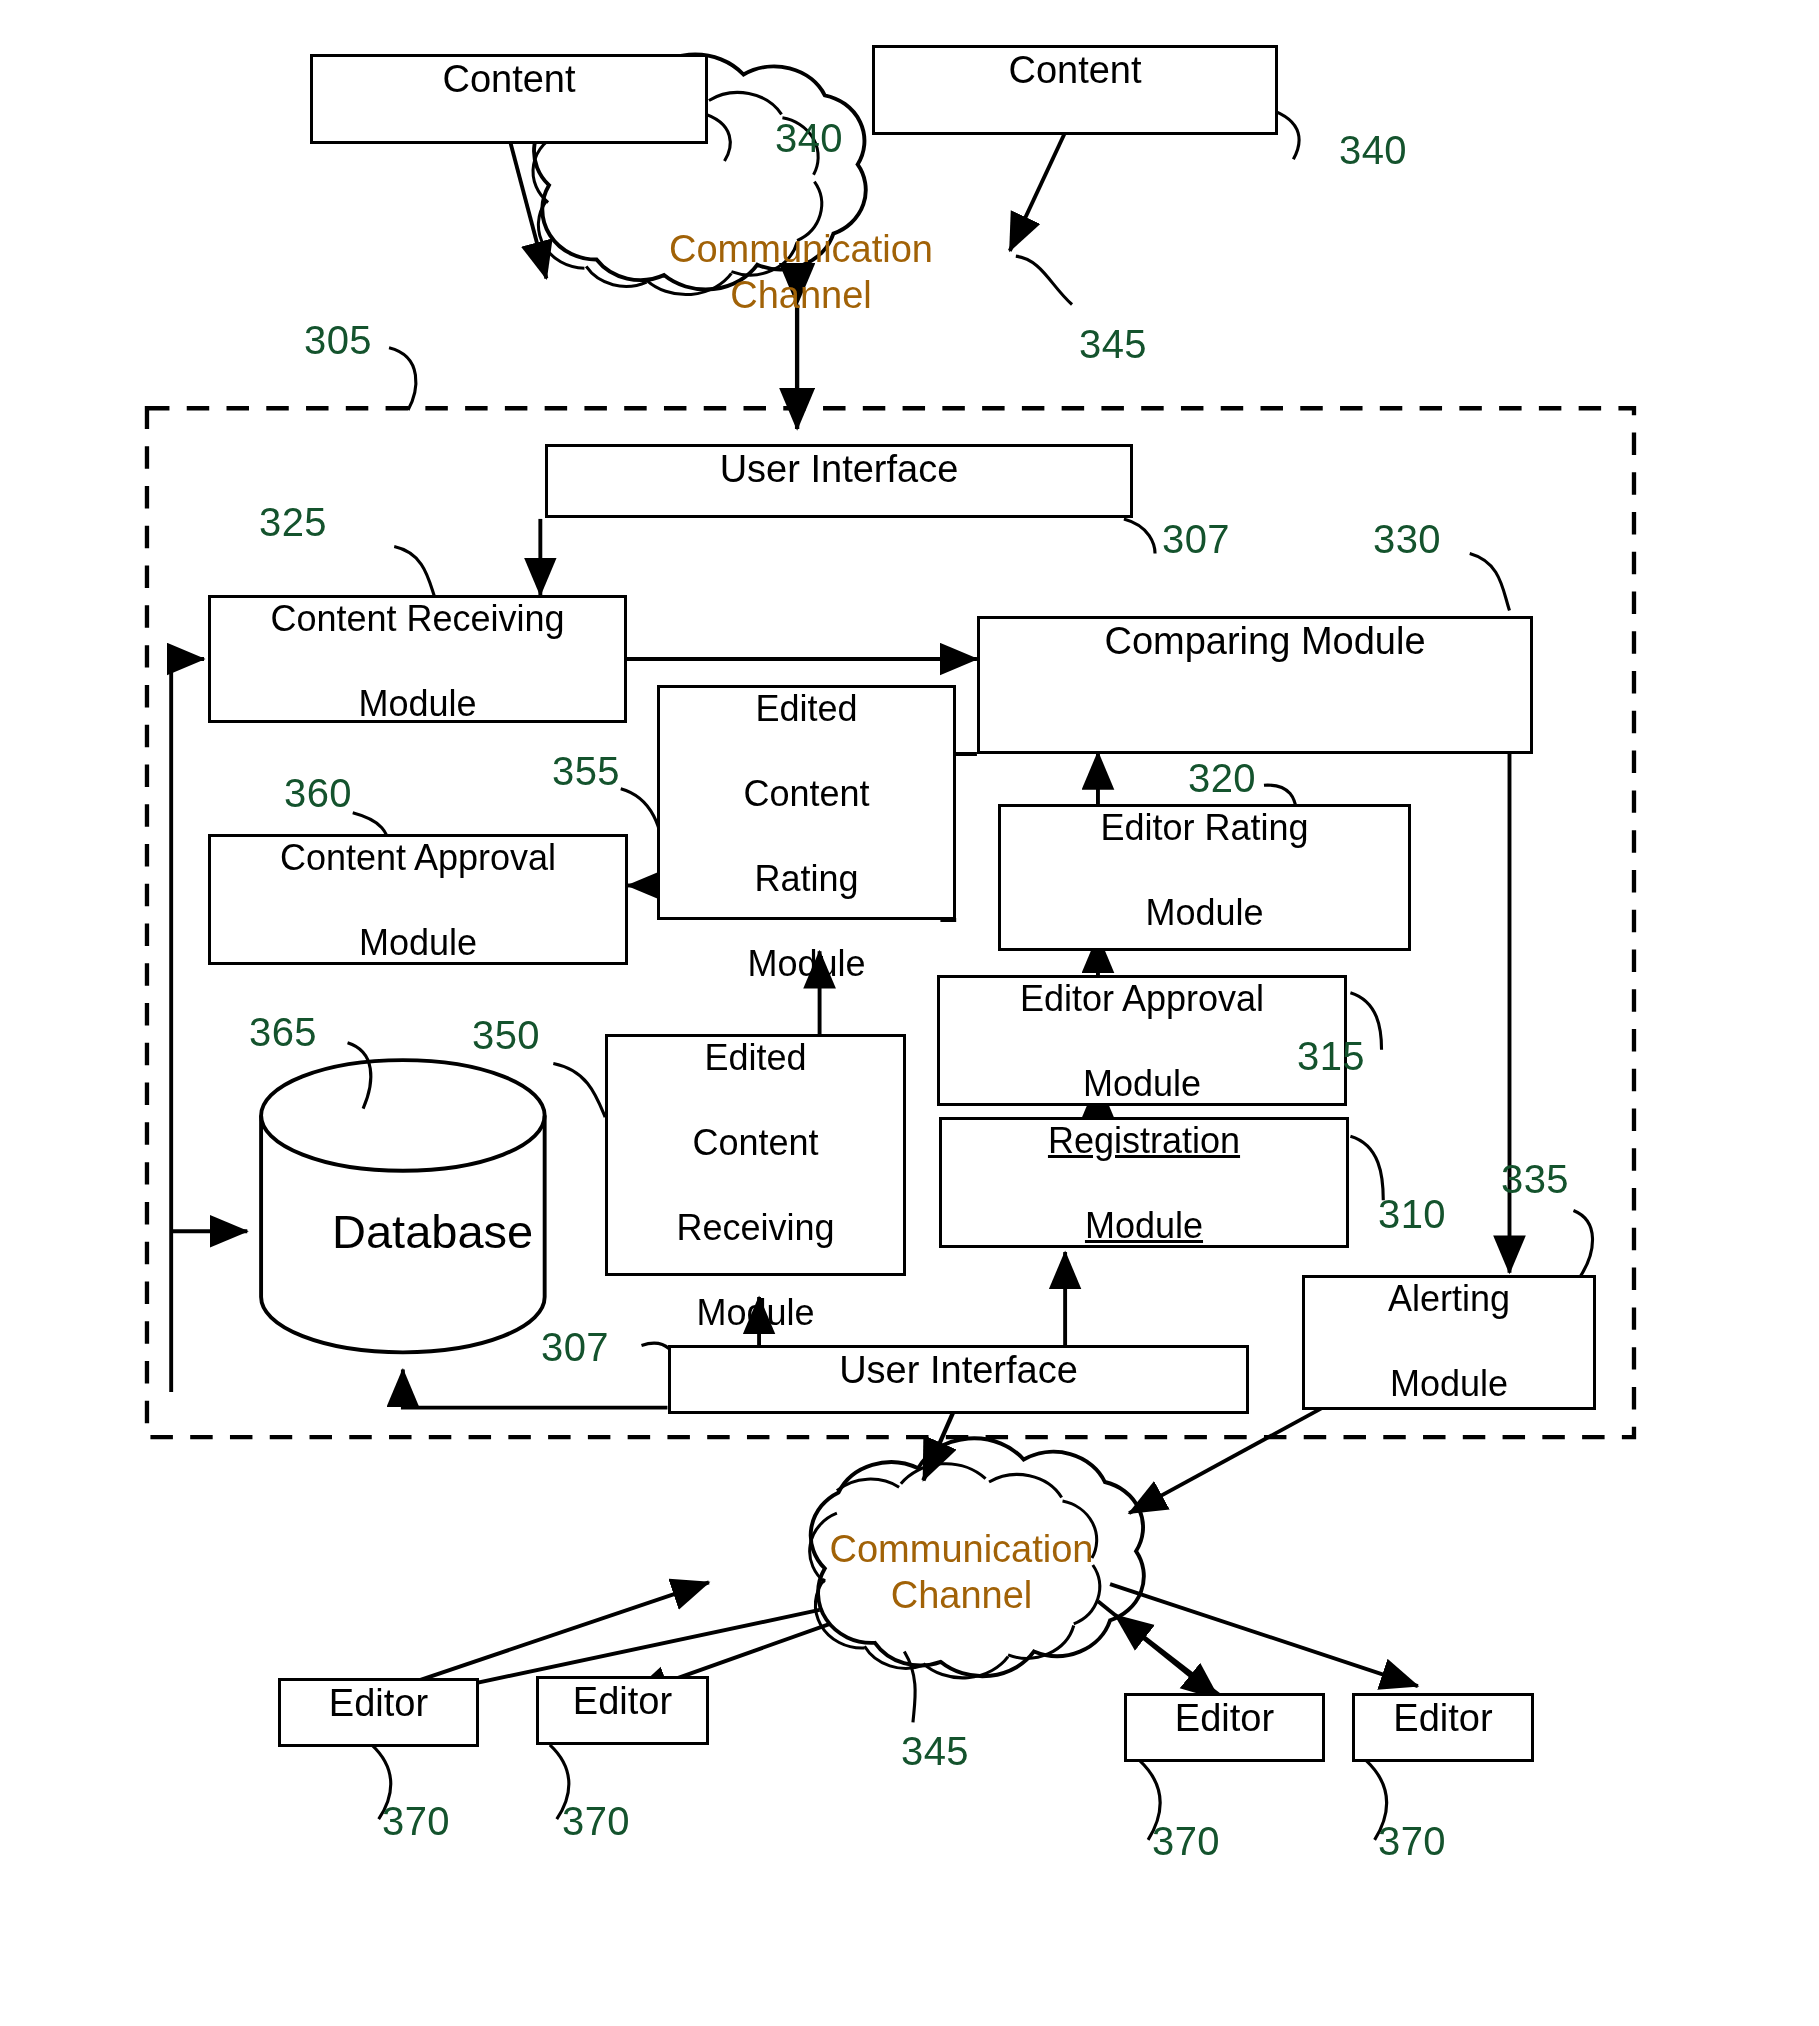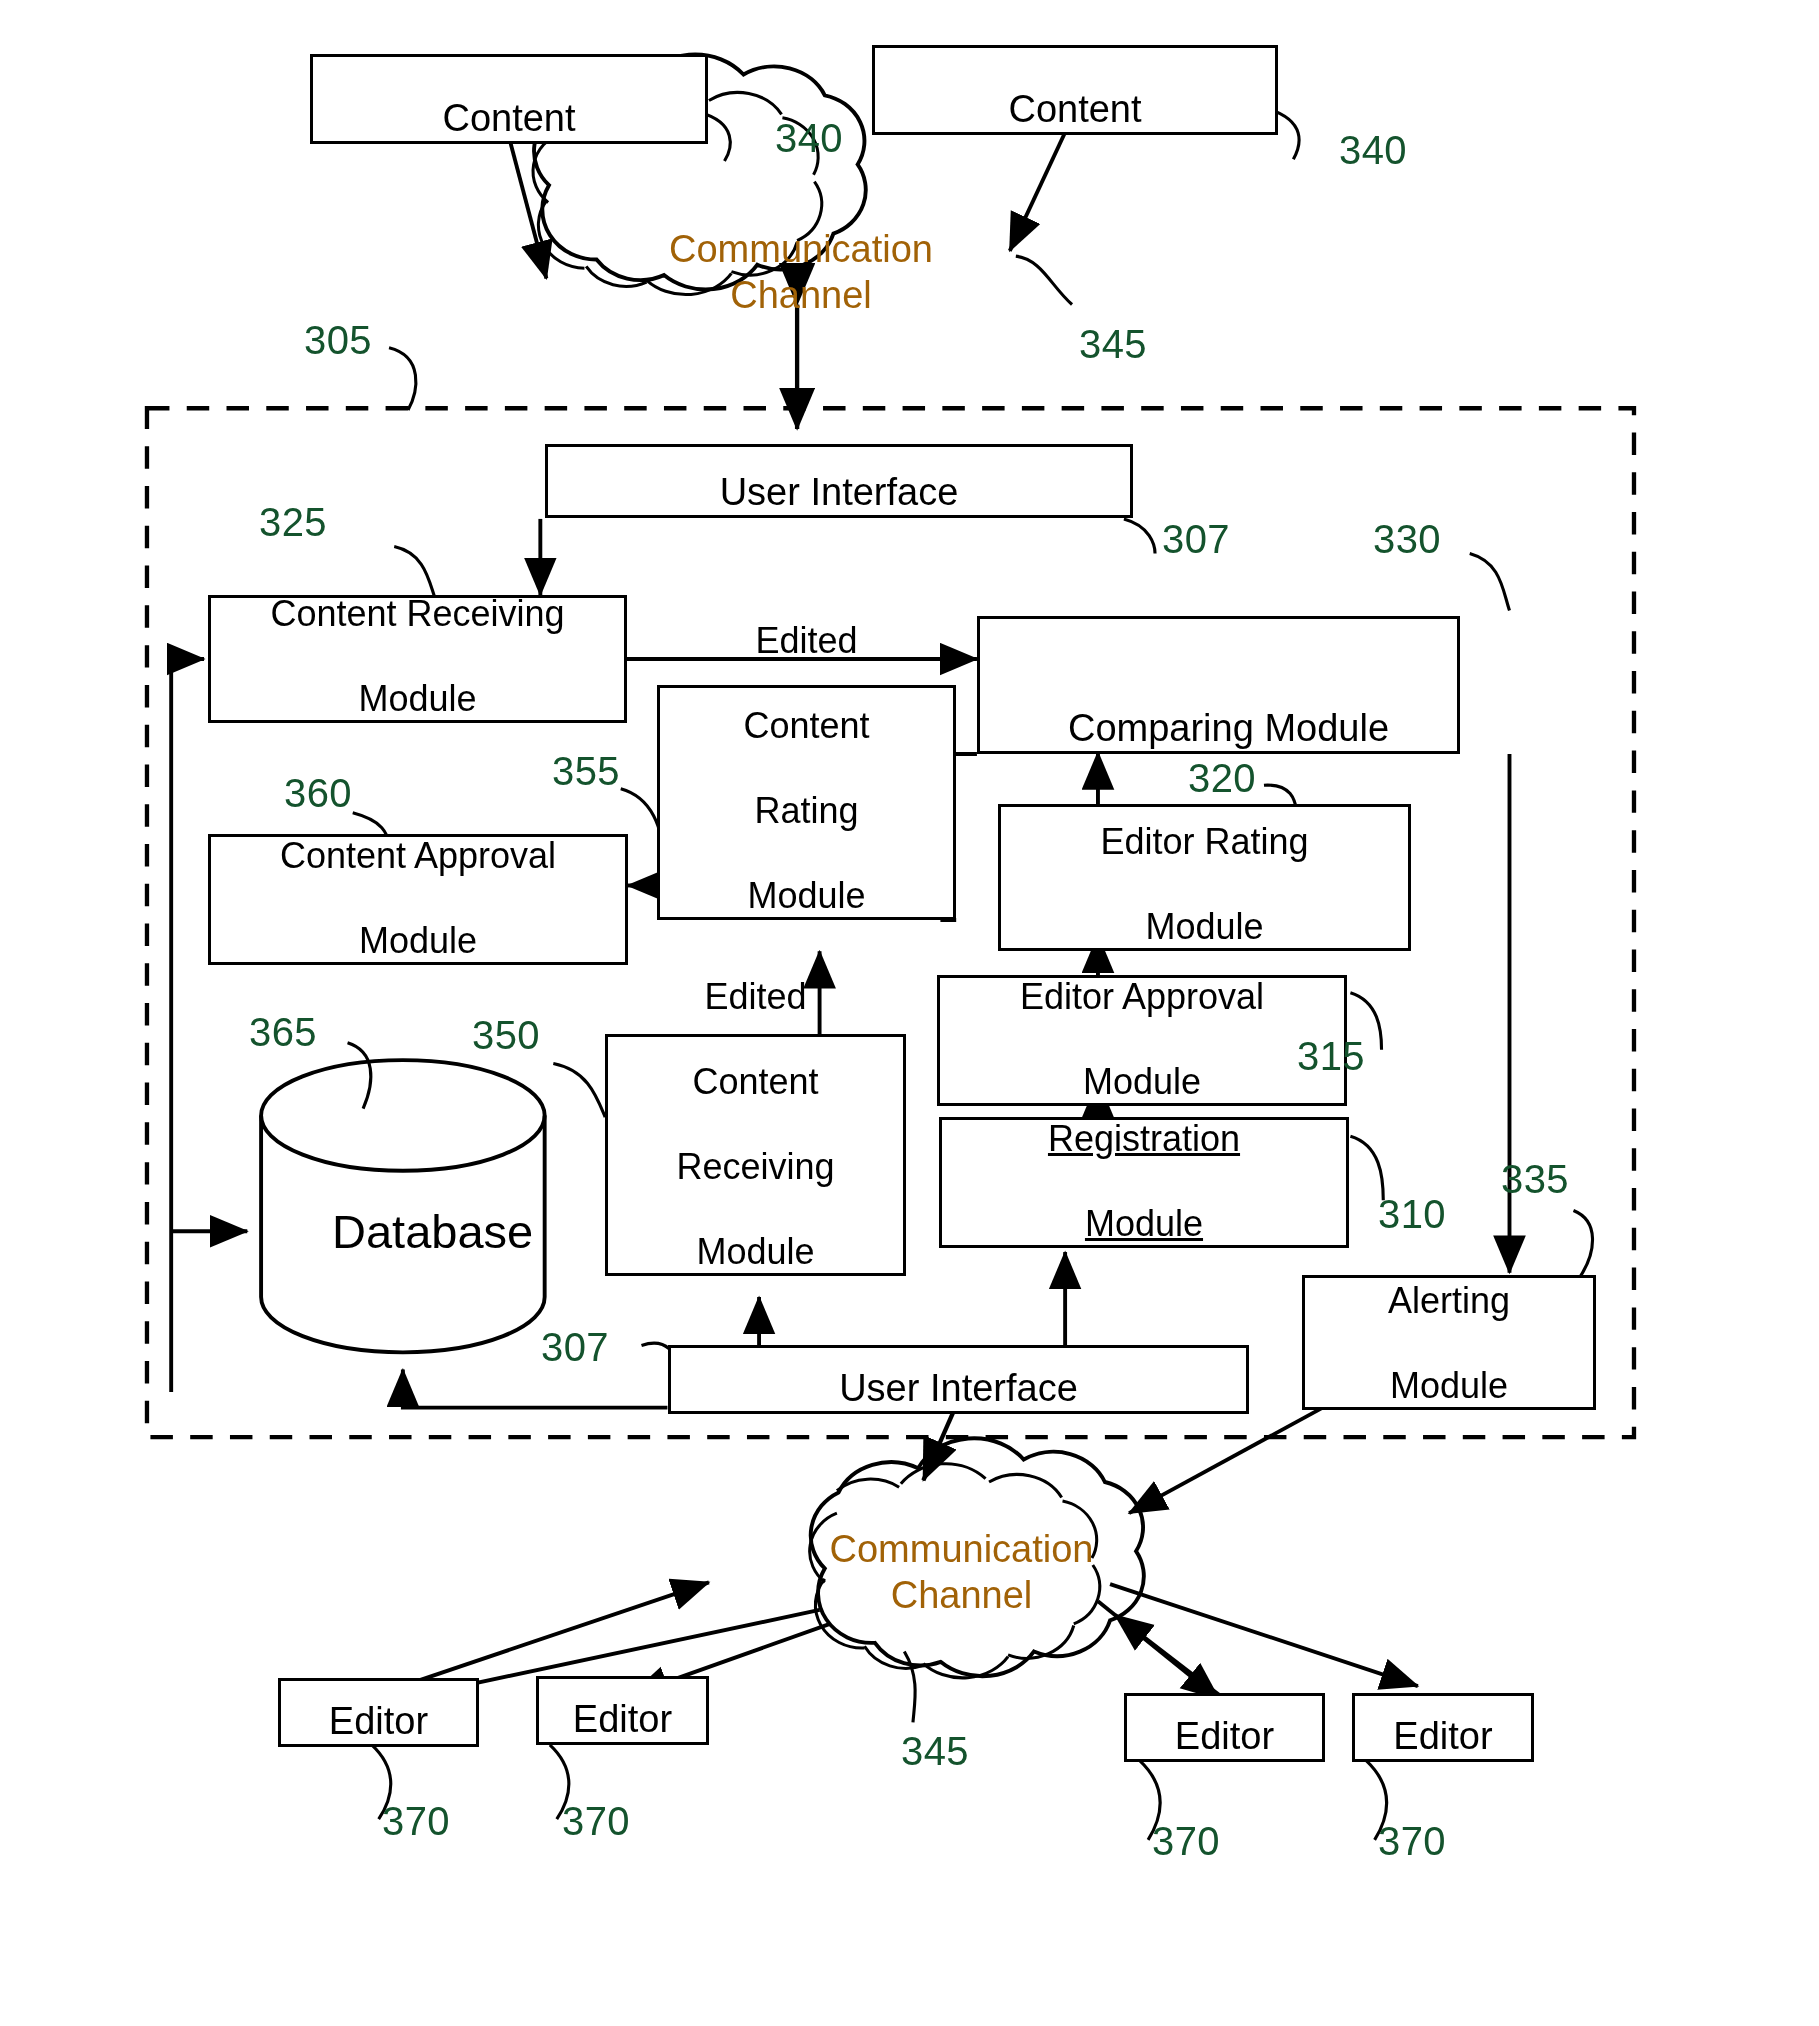--- a/index.html
+++ b/index.html
@@ -23,21 +23,21 @@
     height: 2026px;
     pointer-events: none;
   }
   
   .box {
     position: absolute;
     box-sizing: border-box;
     border: 3.5px solid #000;
     background: #ffffff;
     display: flex;
-    align-items: flex-end;
+    align-items: flex-start;
     justify-content: center;
     text-align: center;
     color: #000;
     line-height: 1.18;
     font-family: "Liberation Sans", sans-serif;
   }
   .box span { display: block; padding: 0 5.2px; }
   .f44 { font-size: 38px; }
   .f42 { font-size: 36px; }
 
@@ -249,21 +249,21 @@
     <span>User Interface</span>
   </div>
 
   <div class="box f42" style="left:208px; top:595px; width:419px; height:128px;">
     <span>
       <span>Content Receiving</span><br>
       <span>Module</span>
     </span>
   </div>
 
-  <div class="box f44" style="left:977px; top:616px; width:483px; height:138px;padding-left:20px;">
+  <div class="box f44" style="left:977px; top:616px; width:556px; height:138px;padding-left:20px;">
     <span>Comparing Module</span>
   </div>
 
   <div class="box f42" style="left:657px; top:685px; width:299px; height:235px;">
     <span>
       <span>Edited</span><br>
       <span>Content</span><br>
       <span>Rating</span><br>
       <span>Module</span>
     </span>

